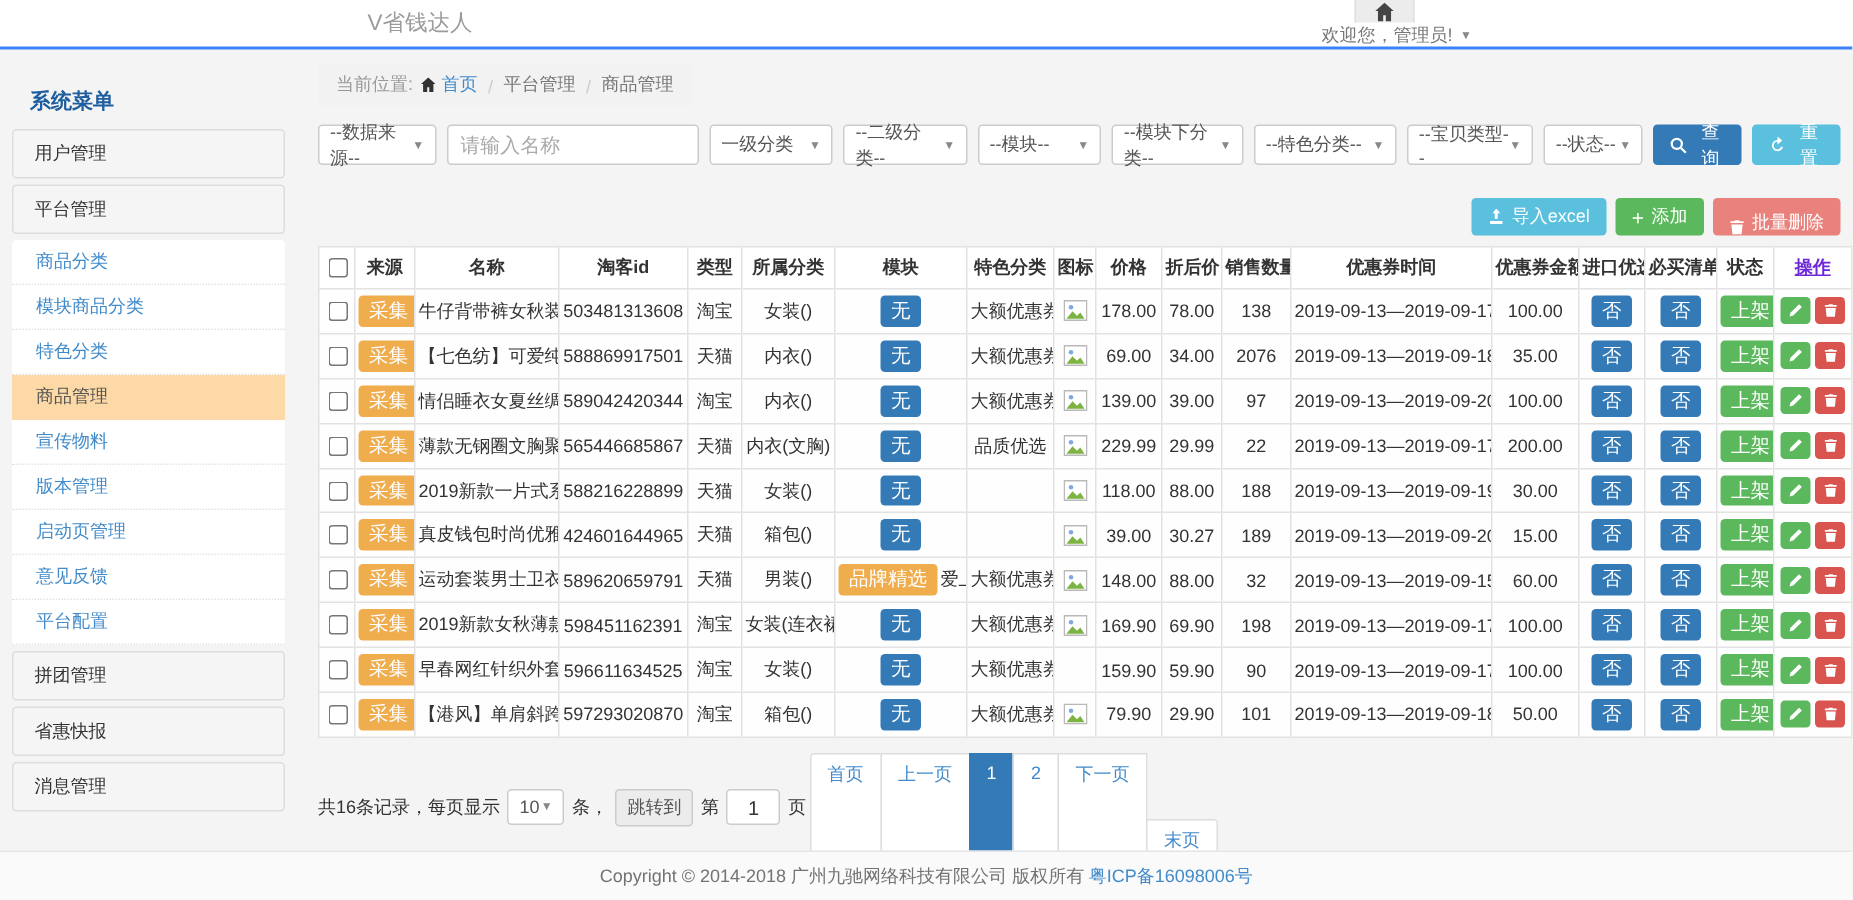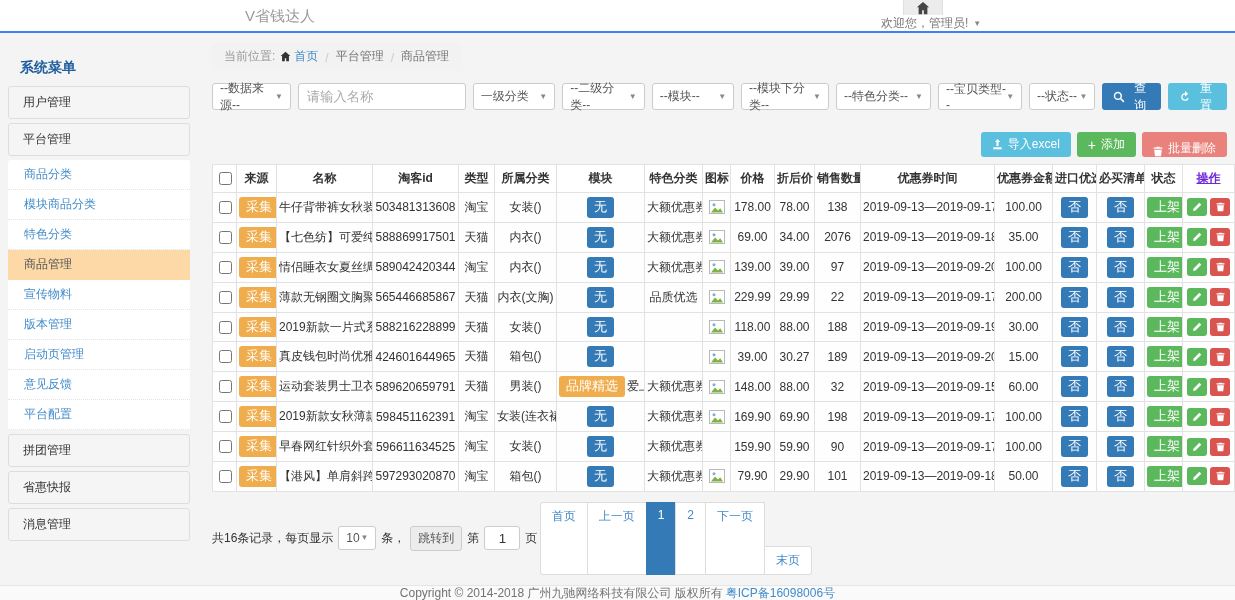--- a/index.html
+++ b/index.html
@@ -67,21 +67,21 @@
   .pb-left { display:flex; align-items:center; gap:5px; color:#333; }
   .pp-select { width:38px; height:24px; }
   .jump-btn { background:#ececec; border:1px solid #ccc; border-radius:3px; padding:3px 7px; color:#555; cursor:pointer; }
   .jump-input { width:36px; height:24px; border:1px solid #ccc; border-radius:3px; text-align:center; color:#333; }
   .pager { display:flex; margin-right:415px; }
   .pager .pg { border:1px solid #ddd; background:#fff; color:#428bca; padding:5px 11px; margin-left:-1px; cursor:pointer; }
   .pager .pg:first-child { border-radius:3px 0 0 3px; margin-left:0; }
   .pager .pg:last-child { border-radius:0 3px 3px 0;margin-top:44px; }
   .pager .pg.active { background:#337ab7; border-color:#337ab7; color:#fff; }
   
-  .footer { position:absolute; left:0; right:0; bottom:0; height:15px; background:#fafafa; border-top:1px solid #e5e5e5; display:flex; align-items:center; justify-content:center; gap:3px; color:#737373; }
+  .footer { position:absolute; left:0; right:0; bottom:0; height:33px; background:#fafafa; border-top:1px solid #e5e5e5; display:flex; align-items:center; justify-content:center; gap:3px; color:#737373; }
   .footer a { color:#428bca; text-decoration:none; cursor:pointer; }
   svg { display:block; }
 </style>
 </head>
 <body>
 
 <div class="topbar">
   <div class="brand">V省钱达人</div>
   <div class="topbar-right">
     <div class="home-box">

